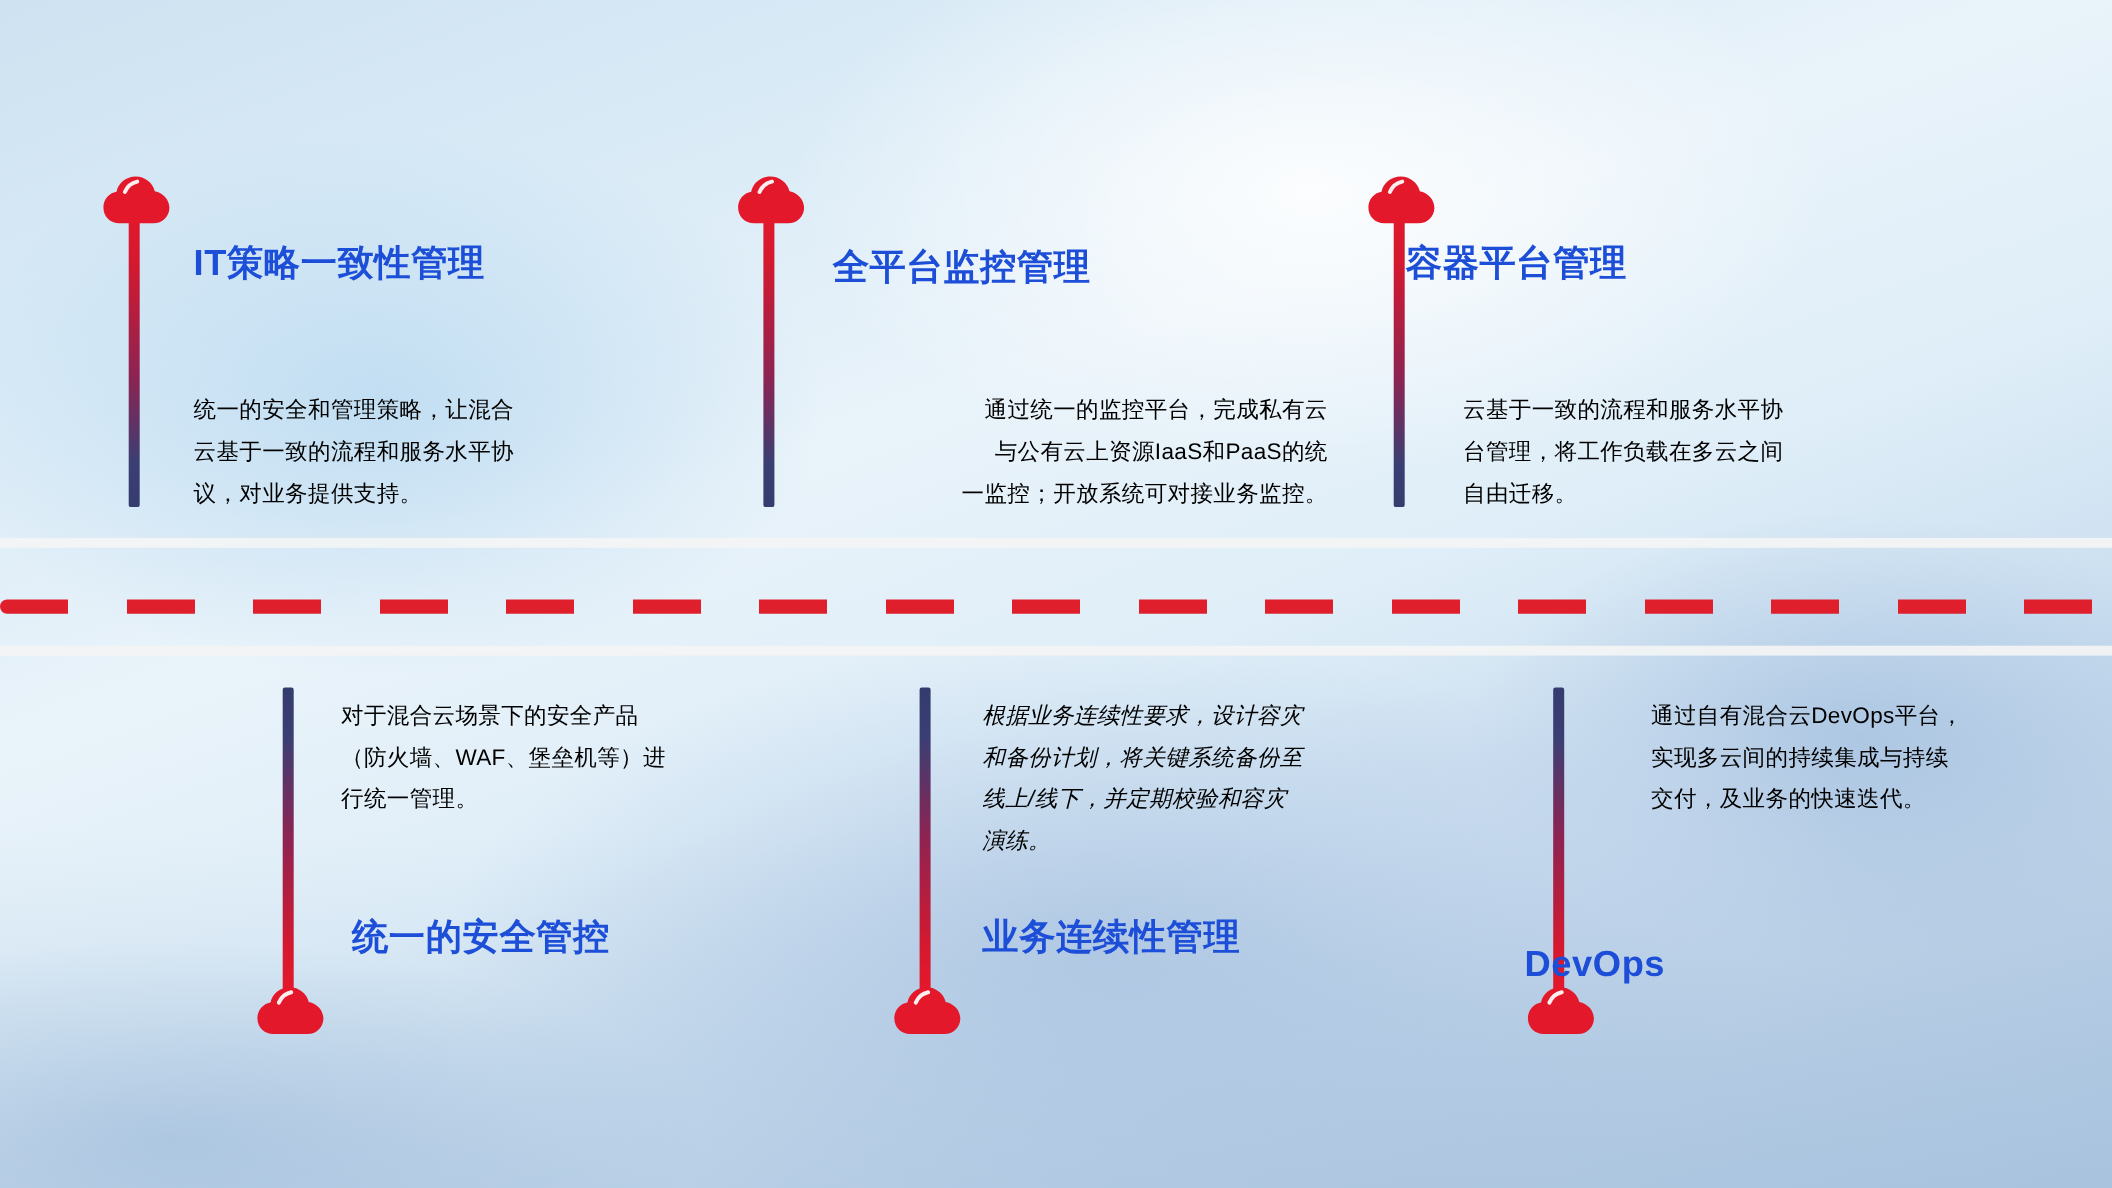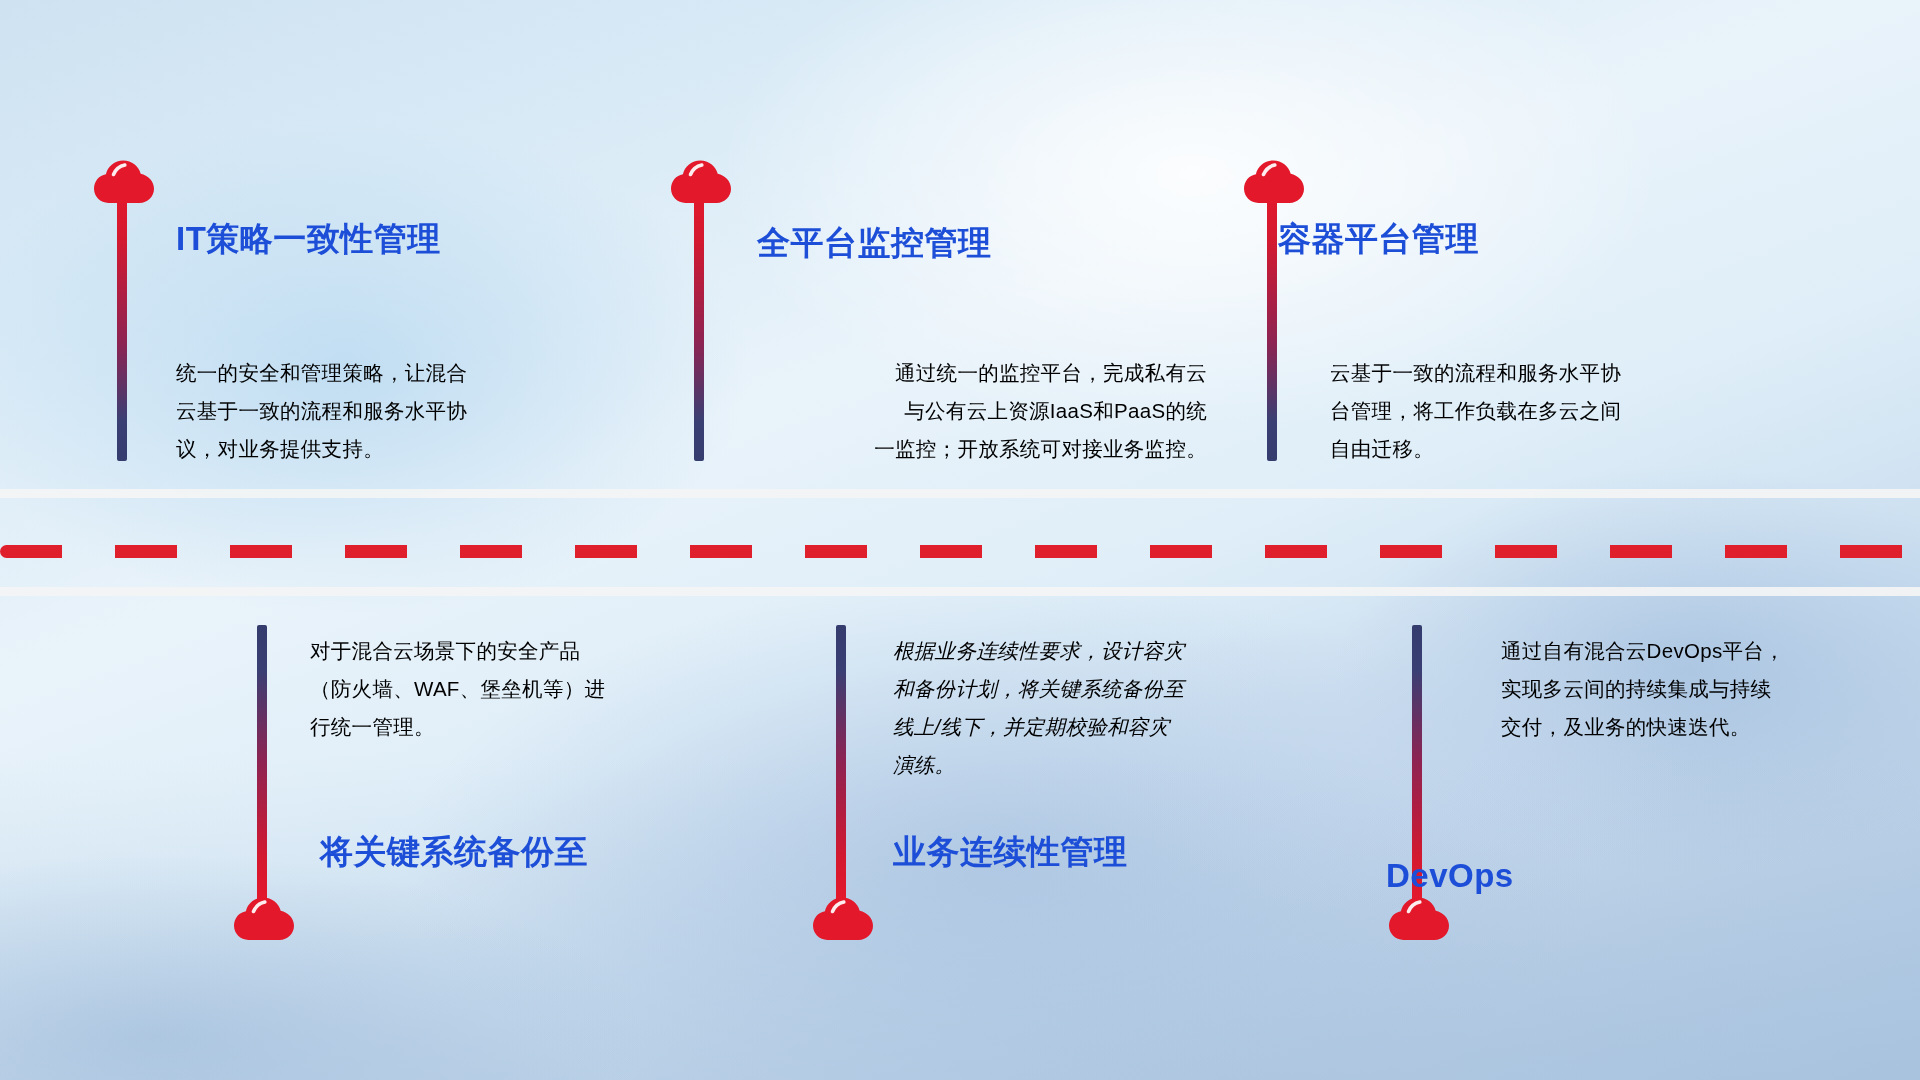--- a/index.html
+++ b/index.html
@@ -136,21 +136,21 @@
     <div class="stem up" style="left:257px;top:625px;height:285px;"></div>
     <div class="cloud" style="left:233px;top:897px;">
       <svg viewBox="0 0 62 46">
           <path d="M15.5 43C7.2 43 1 36.6 1 28.6c0-7.2 5.1-13.2 11.9-14.3C14.6 6.3 21.8 0.5 30.3 0.5c8.4 0 15.5 5.6 17.4 13.3C55 15.2 61 21.3 61 28.8 61 36.7 54.6 43 46.5 43z" fill="#e3192b"></path>
           <path d="M20.5 14.5c2.2-5 6.4-8.4 11.3-9.4" stroke="#ffffff" stroke-width="3.6" stroke-linecap="round" fill="none" opacity=".92"></path>
         </svg>
     </div>
     <div class="desc ctr" style="left:310px;top:632px;width:420px;">对于混合云场景下的安全产品
 （防火墙、WAF、堡垒机等）进
 行统一管理。</div>
-    <div class="title" style="left:320px;top:835px;">将关键系统备份至</div>
+    <div class="title" style="left:320px;top:835px;">统一的安全管控</div>
   </div>
 
   <div class="marker">
     <div class="stem up" style="left:836px;top:625px;height:285px;"></div>
     <div class="cloud" style="left:812px;top:897px;">
       <svg viewBox="0 0 62 46">
           <path d="M15.5 43C7.2 43 1 36.6 1 28.6c0-7.2 5.1-13.2 11.9-14.3C14.6 6.3 21.8 0.5 30.3 0.5c8.4 0 15.5 5.6 17.4 13.3C55 15.2 61 21.3 61 28.8 61 36.7 54.6 43 46.5 43z" fill="#e3192b"></path>
           <path d="M20.5 14.5c2.2-5 6.4-8.4 11.3-9.4" stroke="#ffffff" stroke-width="3.6" stroke-linecap="round" fill="none" opacity=".92"></path>
         </svg>
     </div>

